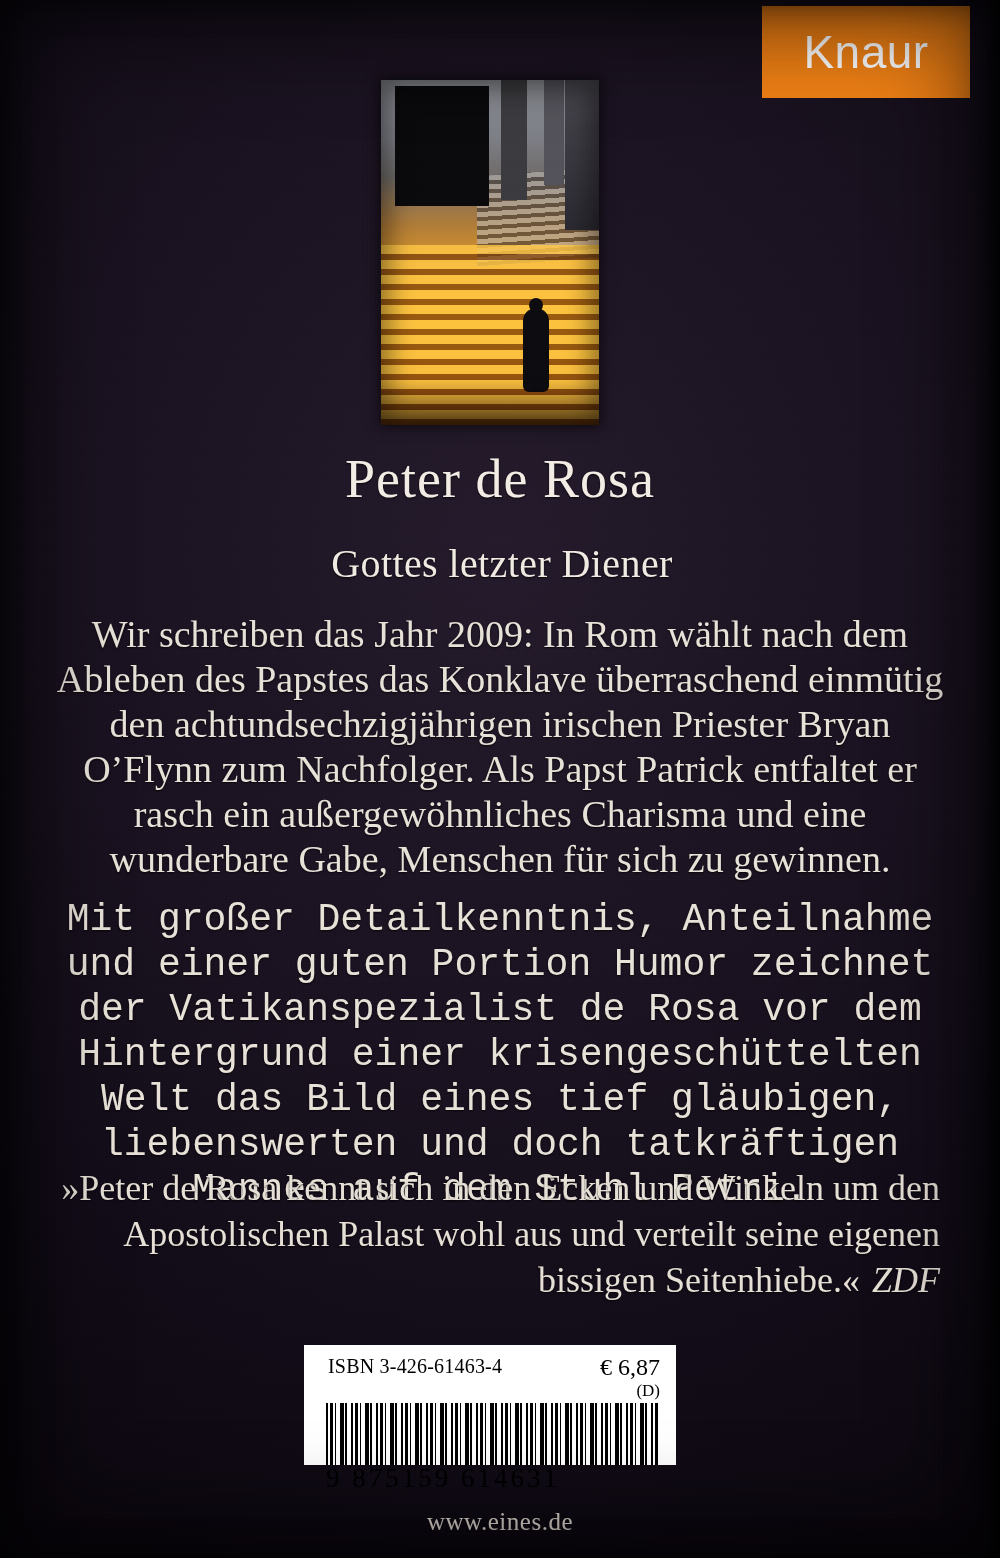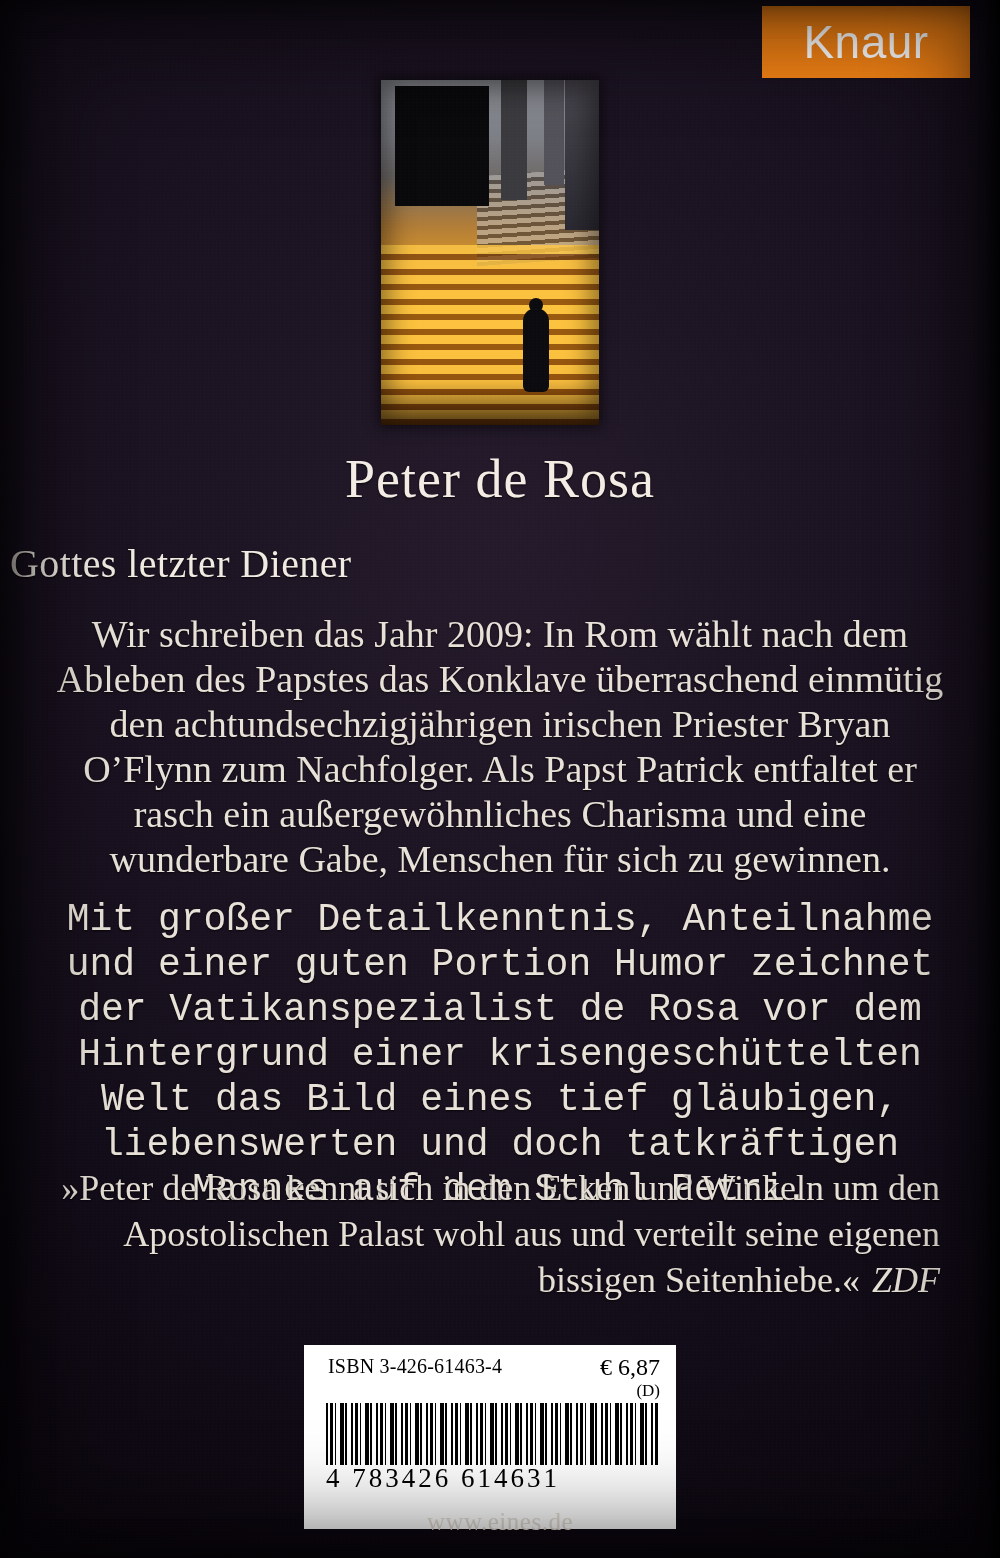--- a/index.html
+++ b/index.html
@@ -49,21 +49,21 @@
     width: 16px; height: 1558px;
     background: linear-gradient(90deg, rgba(0,0,0,0) 0%, rgba(0,0,0,0.75) 100%);
   }
 
   
   #publisher {
     position: absolute;
     left: 762px;
     top: 6px;
     width: 208px;
-    height: 72px;
+    height: 92px;
     background: #ef7f14;
     display: flex;
     align-items: center;
     justify-content: center;
   }
   #publisher .label {
     color: #ffffff;
     font-family: "Liberation Sans", sans-serif;
     font-size: 46px;
     font-weight: 400;
@@ -170,20 +170,21 @@
     color: #f2ece4;
     font-size: 54px;
     font-weight: 400;
     letter-spacing: 1px;
     text-shadow: 0 1px 2px rgba(0,0,0,.8);
   }
   #title {
     position: absolute;
     left: 0; right: 6px;
     top: 540px;
+    text-align: center;
     color: #f0eae2;
     font-size: 40px;
     font-weight: 400;
     letter-spacing: 0.4px;
     text-shadow: 0 1px 2px rgba(0,0,0,.8);
     margin-left: 10px;
   }
 
   .blurb {
     position: absolute;
@@ -213,21 +214,21 @@
     font-style: italic;
     margin-left: 12px;
   }
 
   
   #barcode-block {
     position: absolute;
     left: 304px;
     top: 1345px;
     width: 372px;
-    height: 184px;
+    height: 120px;
     background: #ffffff;
     padding: 0;
   }
   #barcode-head {
     display: flex;
     align-items: flex-start;
     justify-content: space-between;
     padding: 10px 16px 0 24px;
     font-family: "Liberation Serif", serif;
     color: #000;
@@ -317,21 +318,21 @@
 
   <div id="barcode-block">
     <div id="barcode-head">
       <div id="isbn">ISBN 3-426-61463-4</div>
       <div id="price-wrap">
         <div id="price">€ 6,87</div>
         <div id="price-note">(D)</div>
       </div>
     </div>
     <div id="bars"></div>
-    <div id="ean-digits">4 783426 614631</div>
+    <div id="ean-digits">9 875159 614631</div>
   </div>
 
   <div id="website">www.eines.de</div>
 
   <div id="grain"></div>
   <div id="edge-shade"></div>
   <div id="right-strip"></div>
 </div>
 
 </body></html>

